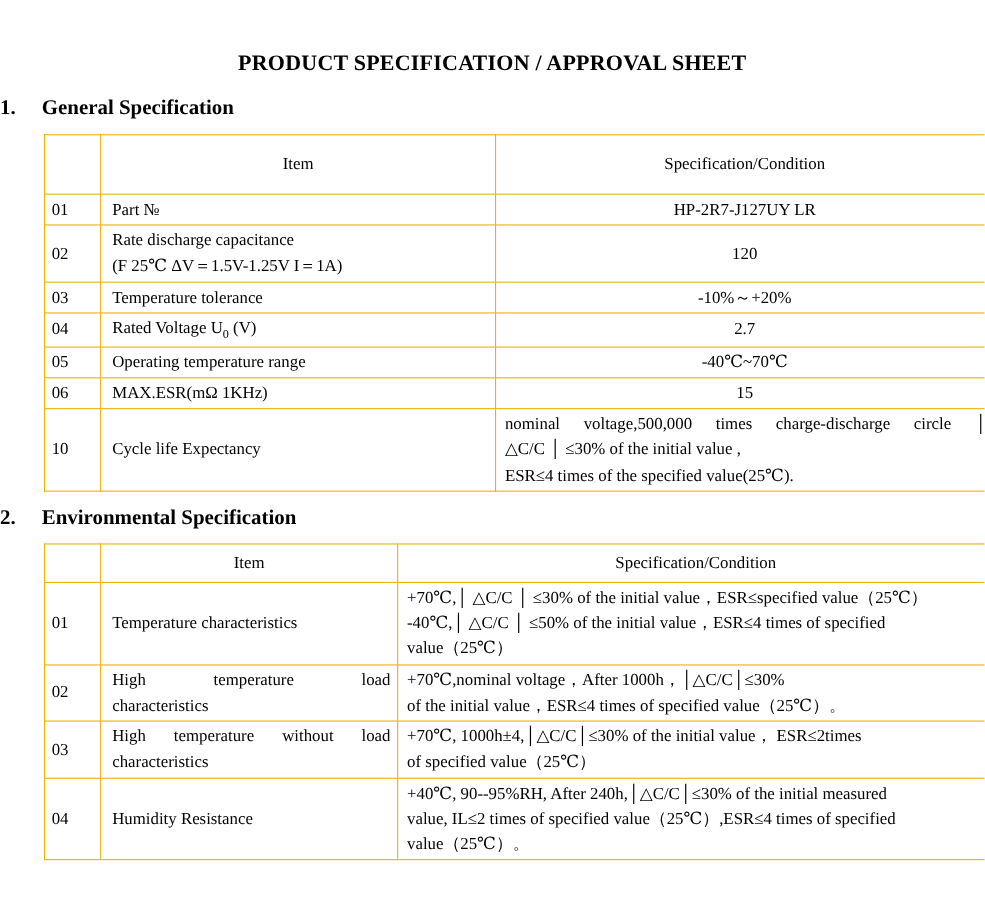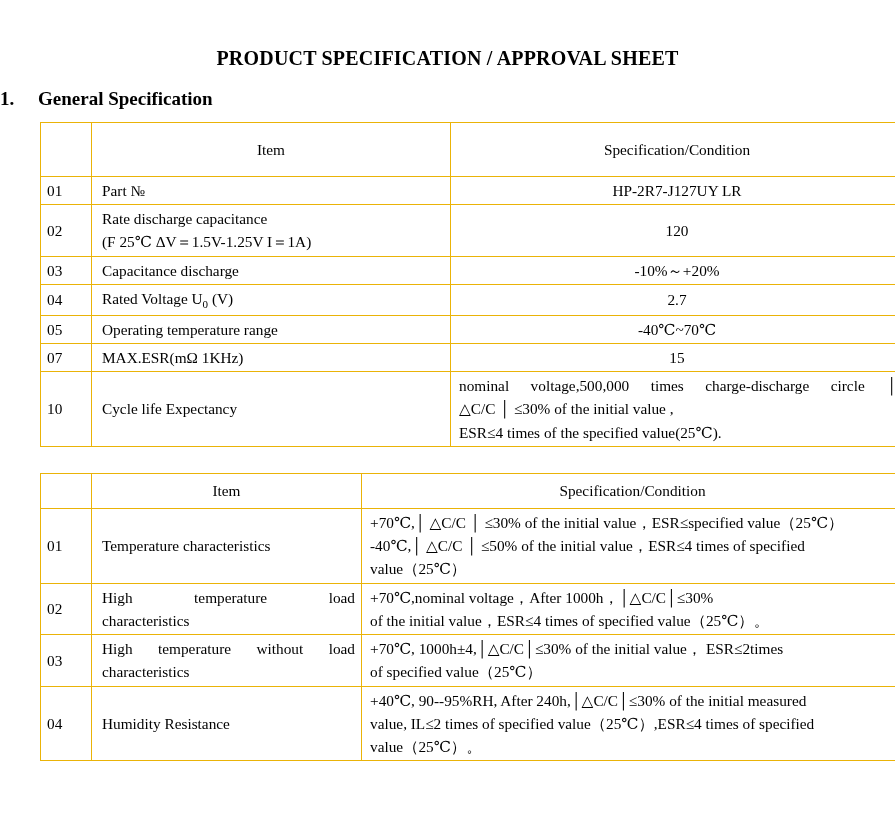--- a/index.html
+++ b/index.html
@@ -136,21 +136,21 @@
         </td>
         <td class="col-spec">
           <span class="cell-lines">
             <span class="ln">120</span>
           </span>
         </td>
       </tr>
 
       <tr>
         <td class="col-idx">03</td>
-        <td class="col-item">Capacitance discharge</td>
+        <td class="col-item">Temperature tolerance</td>
         <td class="col-spec">
           <span class="cell-lines">
             <span class="ln">-10%～+20%</span>
           </span>
         </td>
       </tr>
 
       <tr>
         <td class="col-idx">04</td>
         <td class="col-item">Rated Voltage U<sub>0</sub> (V)</td>
@@ -165,21 +165,21 @@
         <td class="col-idx">05</td>
         <td class="col-item">Operating temperature range</td>
         <td class="col-spec">
           <span class="cell-lines">
             <span class="ln">-40℃~70℃</span>
           </span>
         </td>
       </tr>
 
       <tr>
-        <td class="col-idx">07</td>
+        <td class="col-idx">06</td>
         <td class="col-item">MAX.ESR(mΩ 1KHz)</td>
         <td class="col-spec">
           <span class="cell-lines">
             <span class="ln">15</span>
           </span>
         </td>
       </tr>
 
       <tr>
         <td class="col-idx">10</td>
@@ -190,20 +190,23 @@
             <span class="ln">△C/C │ ≤30% of the initial value ,</span>
             <span class="ln">ESR≤4 times of the specified value(25℃).</span>
           </span>
         </td>
       </tr>
     </tbody>
   </table>
 
   <div class="gap-c"></div>
 
+  <div class="section-heading">
+    <span class="sec-num">2.</span><span>Environmental Specification</span>
+  </div>
 
   <div class="gap-b"></div>
 
   <table class="spec-table" id="table-environmental">
     <tbody>
       <tr>
         <th class="col-idx hdr-cell"></th>
         <th class="col-item hdr-cell">Item</th>
         <th class="col-spec hdr-cell">Specification/Condition</th>
       </tr>

